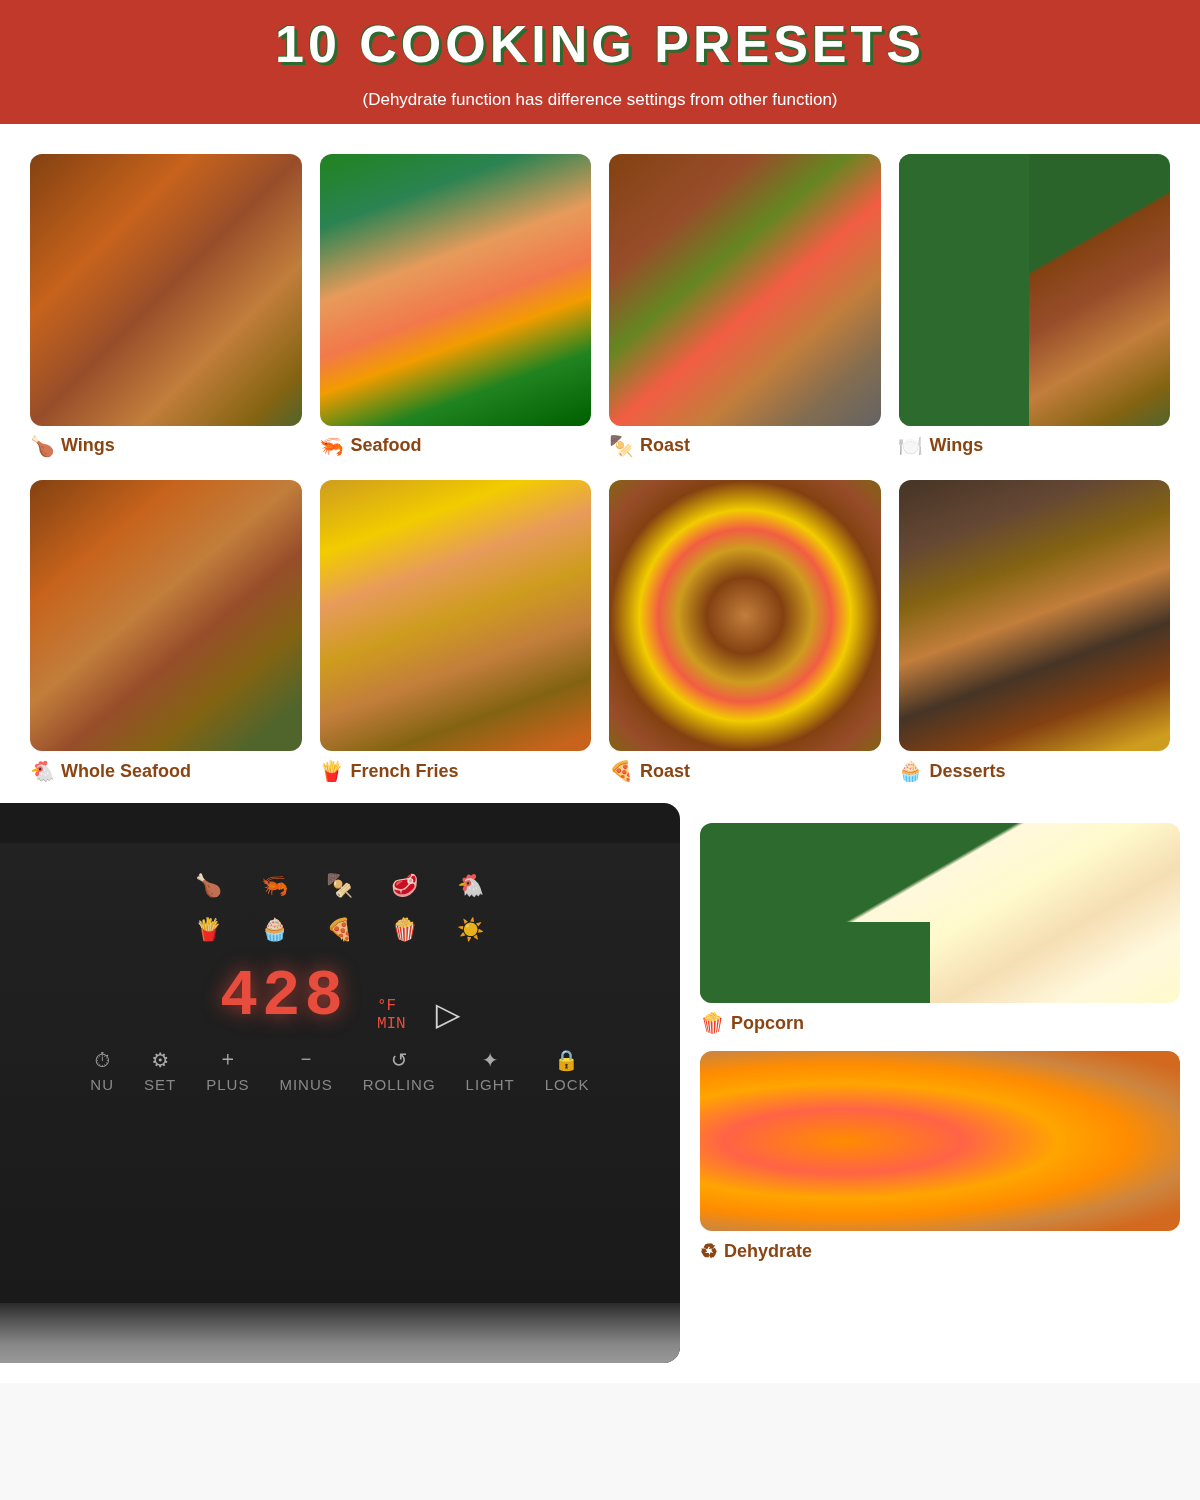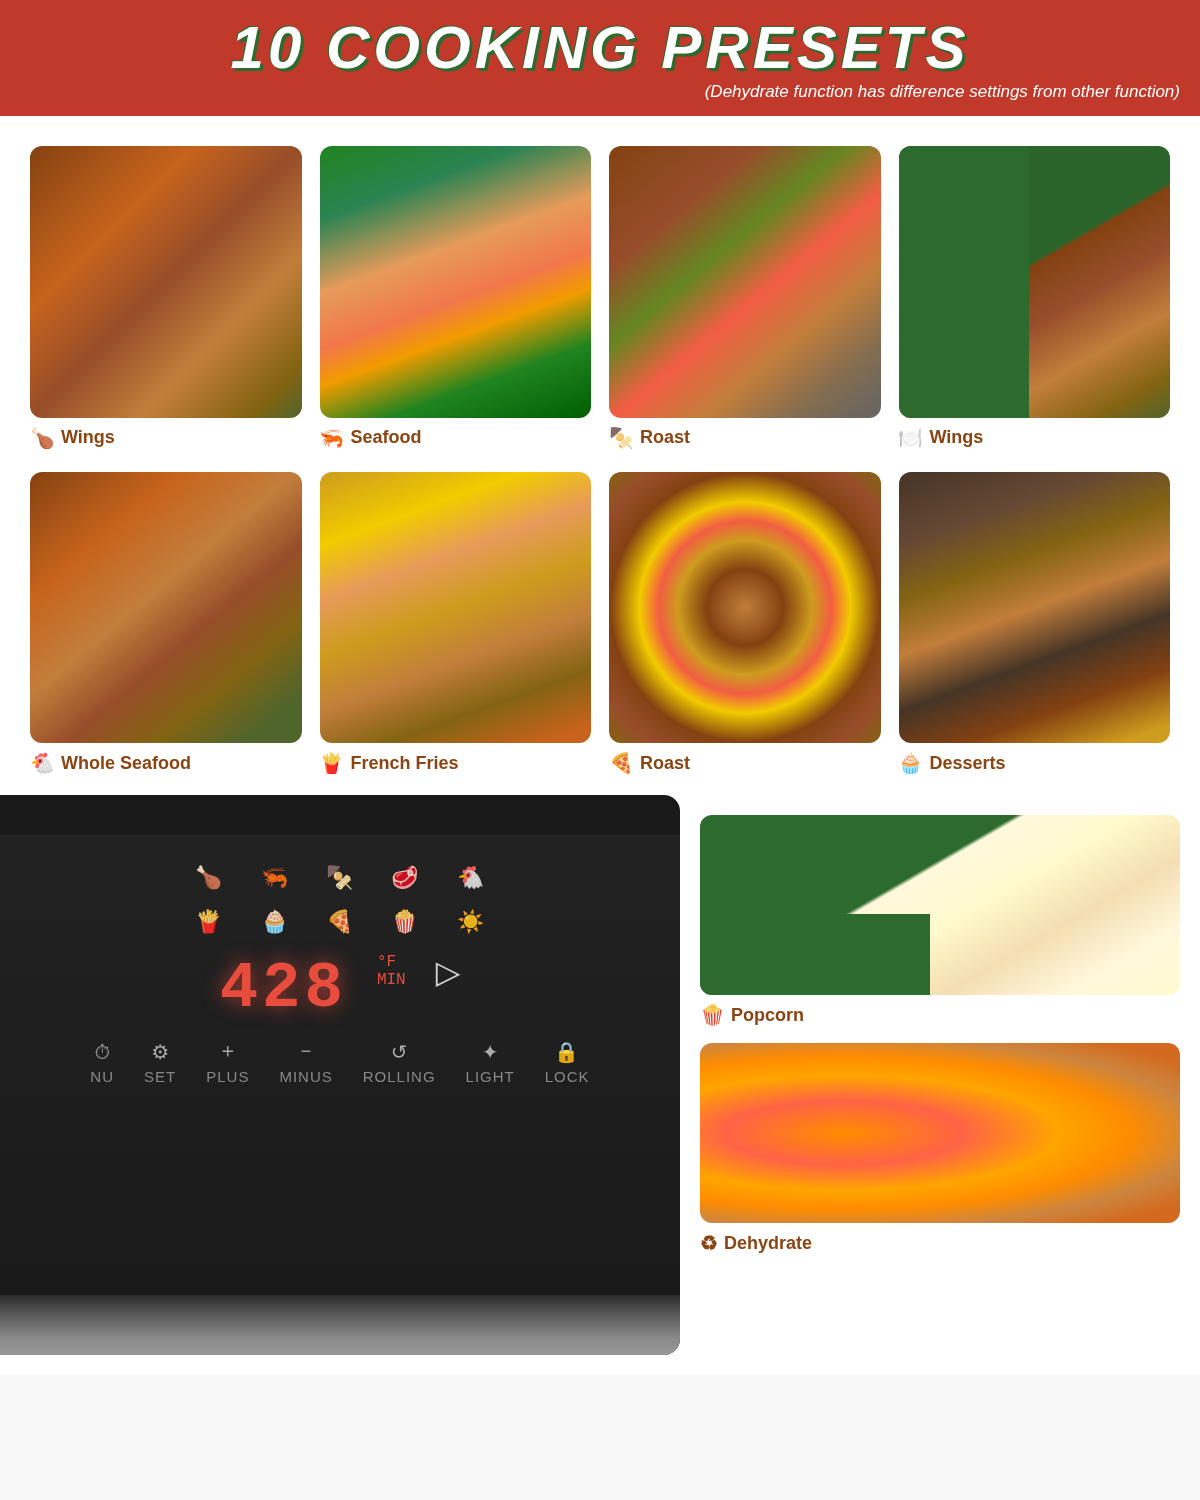--- a/index.html
+++ b/index.html
@@ -11,40 +11,37 @@
       overflow-x: hidden;
     }
 
     
     .header {
       background: #c0392b;
       padding: 18px 20px 14px;
       text-align: center;
     }
     .header-title {
-      font-size: 60px;
+      font-size: 52px;
       font-weight: 900;
       color: #fff;
       letter-spacing: 4px;
       text-shadow: 3px 3px 0 #2d6a2d, -1px -1px 0 #2d6a2d;
-      font-style: italic;
       line-height: 1;
     }
     .header-subtitle {
       font-size: 34px;
       font-weight: 800;
       color: #fff;
       margin-top: 6px;
     }
     .header-note {
       font-size: 17px;
       color: #fff;
-      margin-top: 4px;
-      font-style: italic;
-      text-align: right;
+      margin-top: 20px;
     }
 
     
     .presets-section {
       background: #fff;
       padding: 30px 30px 20px;
     }
 
     .presets-grid {
       display: grid;
@@ -179,21 +176,21 @@
 
     .ctrl-icon {
       color: #c0392b;
       font-size: 22px;
       opacity: 0.9;
     }
 
     
     .display-area {
       display: flex;
-      align-items: flex-start;
+      align-items: flex-end;
       justify-content: center;
       gap: 30px;
       margin: 10px 0 10px;
     }
 
     .temp-display {
       background: transparent;
       color: #e74c3c;
       font-size: 64px;
       font-weight: 900;

